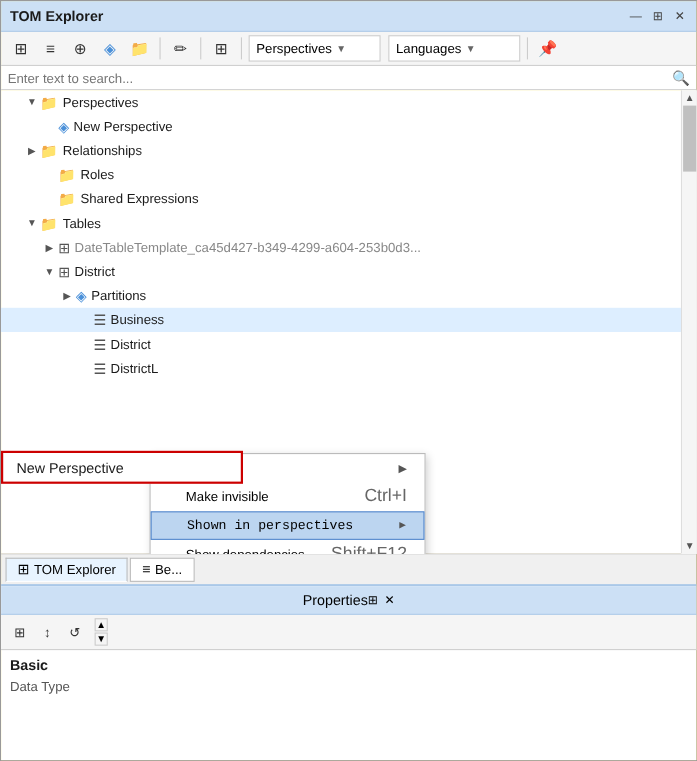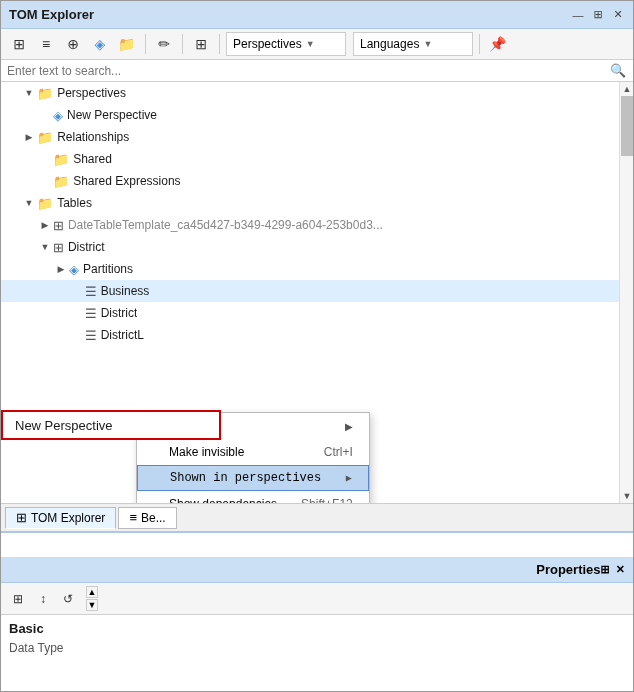--- a/index.html
+++ b/index.html
@@ -45,32 +45,32 @@
     .icon-col { color: #555; }
     .icon-gear { color: #4a90d9; }
     .icon-partition { color: #4a90d9; }
 
     
     .context-menu-overlay { position: absolute; left: 135px; top: 330px; z-index: 100; }
     .context-menu { background: white; border: 1px solid #bbb; box-shadow: 2px 3px 8px rgba(0,0,0,0.2); min-width: 230px; }
     .menu-item { display: flex; align-items: center; justify-content: space-between; padding: 5px 16px 5px 32px; height: 26px; cursor: pointer; position: relative; }
     .menu-item.highlighted { background: #c4daf7; }
     .menu-item .menu-label { font-size: 12px; }
-    .menu-item .menu-shortcut { font-size: 12px; color: #666; margin-left: 24px; }
+    .menu-item .menu-shortcut { font-size: 16px; color: #666; margin-left: 24px; }
     .menu-item .menu-arrow { font-size: 10px; color: #555; }
 
     
     .bottom-tabs { display: flex; align-items: center; background: #f0f0f0; border-top: 1px solid #ccc; height: 28px; padding: 0 4px; gap: 2px; }
     .tab-btn { display: flex; align-items: center; padding: 3px 10px; border: 1px solid #bbb; background: white; font-size: 12px; cursor: pointer; gap: 4px; height: 22px; }
     .tab-btn.active { background: #e8f4ff; border-bottom: 1px solid white; }
     .tab-icon { font-size: 13px; }
 
     
     .properties-panel { height: 160px; border-top: 2px solid #aac8e8; display: flex; flex-direction: column; background: white; }
-    .properties-title { background: #cce0f5; padding: 5px 8px; font-size: 13px; font-weight: 700; border-bottom: 1px solid #aac8e8; display: flex; align-items: center; justify-content: flex-end; margin-top: 24px; }
+    .properties-title { background: #cce0f5; padding: 5px 8px; font-size: 13px; font-weight: 400; border-bottom: 1px solid #aac8e8; display: flex; align-items: center; justify-content: center; }
     .properties-toolbar { display: flex; align-items: center; gap: 3px; padding: 3px 6px; border-bottom: 1px solid #d0d0d0; background: #f5f5f5; }
     .prop-btn { width: 22px; height: 22px; border: 1px solid transparent; background: transparent; display: flex; align-items: center; justify-content: center; cursor: pointer; font-size: 12px; color: #333; }
     .prop-input { flex: 1; border: 1px solid #ccc; font-size: 12px; padding: 2px 4px; color: #666; }
     .properties-body { padding: 6px 8px; }
     .prop-section { font-size: 13px; font-weight: 700; margin-bottom: 4px; color: #1a1a1a; }
     .prop-row { display: flex; font-size: 12px; color: #555; padding: 1px 0; }
     .prop-key { color: #555; min-width: 100px; }
     .prop-title-right { display: flex; align-items: center; gap: 6px; }
   </style>
 </head>
@@ -136,21 +136,21 @@
         <span class="tree-indent" style="width:16px"></span>
         <span class="expand-btn">▶</span>
         <span class="tree-icon icon-folder">📁</span>
         <span class="tree-label">Relationships</span>
       </div>
 
       <div class="tree-item">
         <span class="tree-indent" style="width:32px"></span>
         <span class="expand-btn" style="visibility:hidden"></span>
         <span class="tree-icon icon-folder">📁</span>
-        <span class="tree-label">Shared</span>
+        <span class="tree-label">Roles</span>
       </div>
 
       <div class="tree-item">
         <span class="tree-indent" style="width:32px"></span>
         <span class="expand-btn" style="visibility:hidden"></span>
         <span class="tree-icon icon-folder">📁</span>
         <span class="tree-label">Shared Expressions</span>
       </div>
 
       <div class="tree-item">

